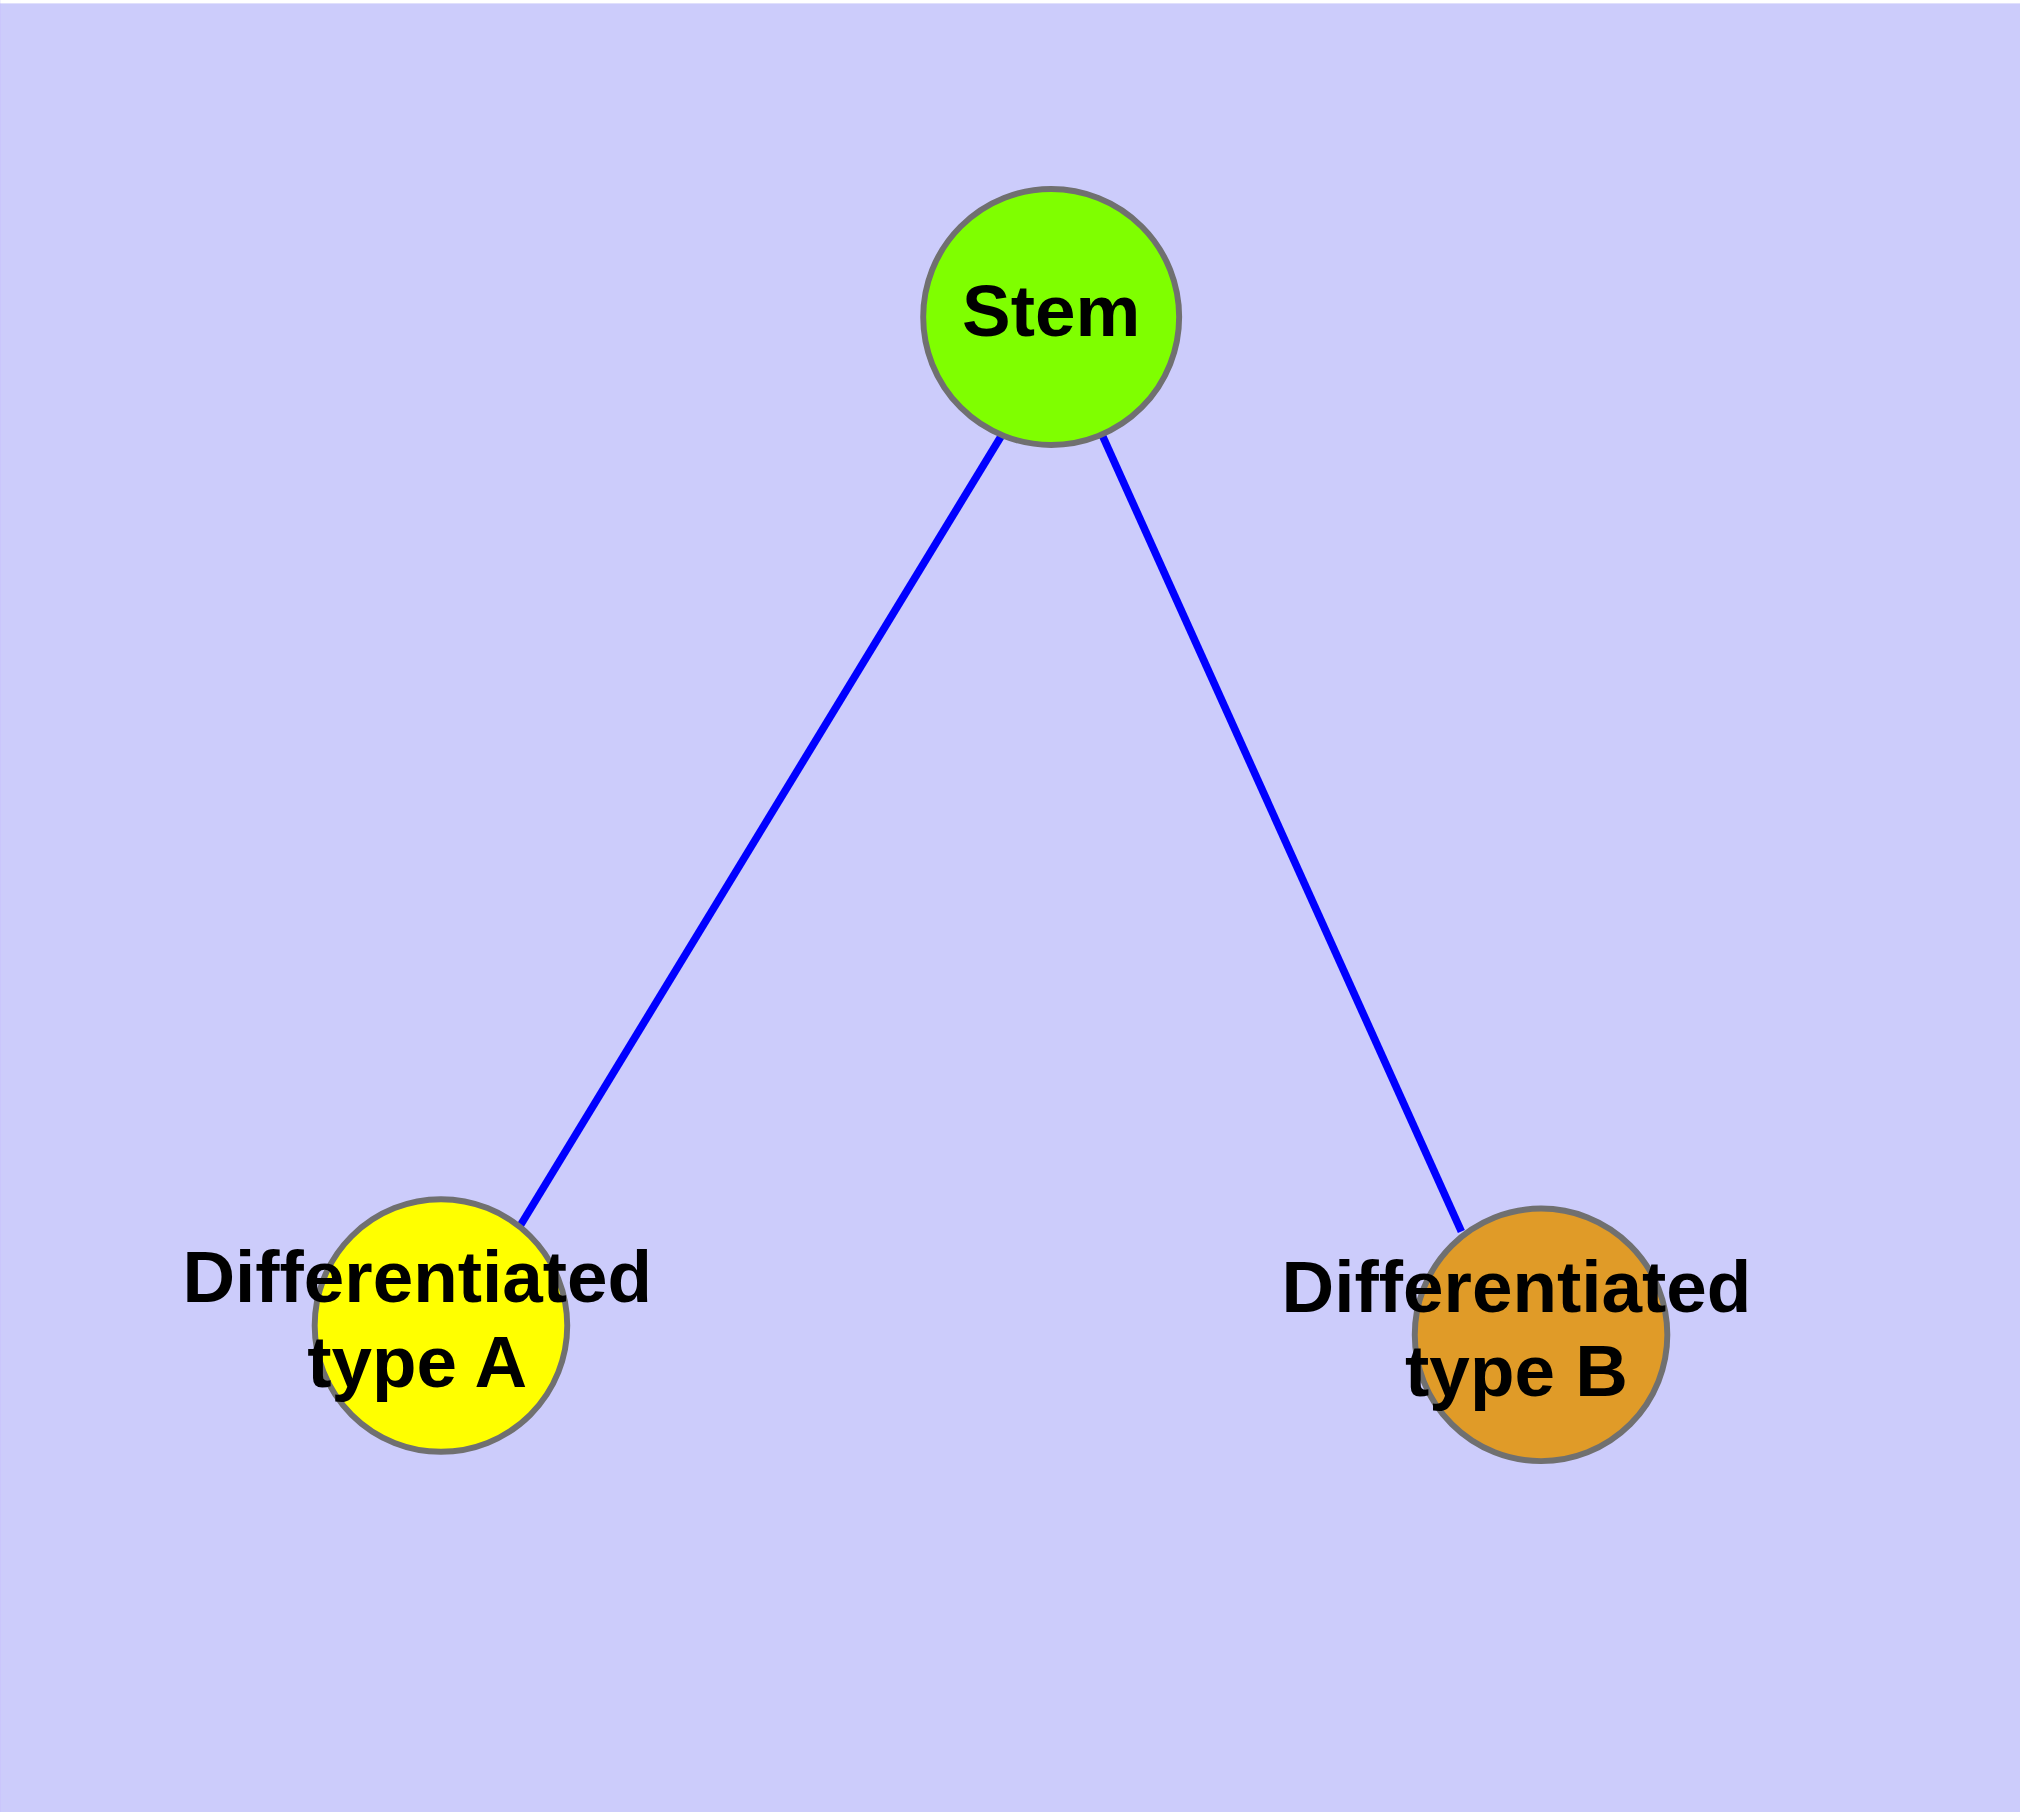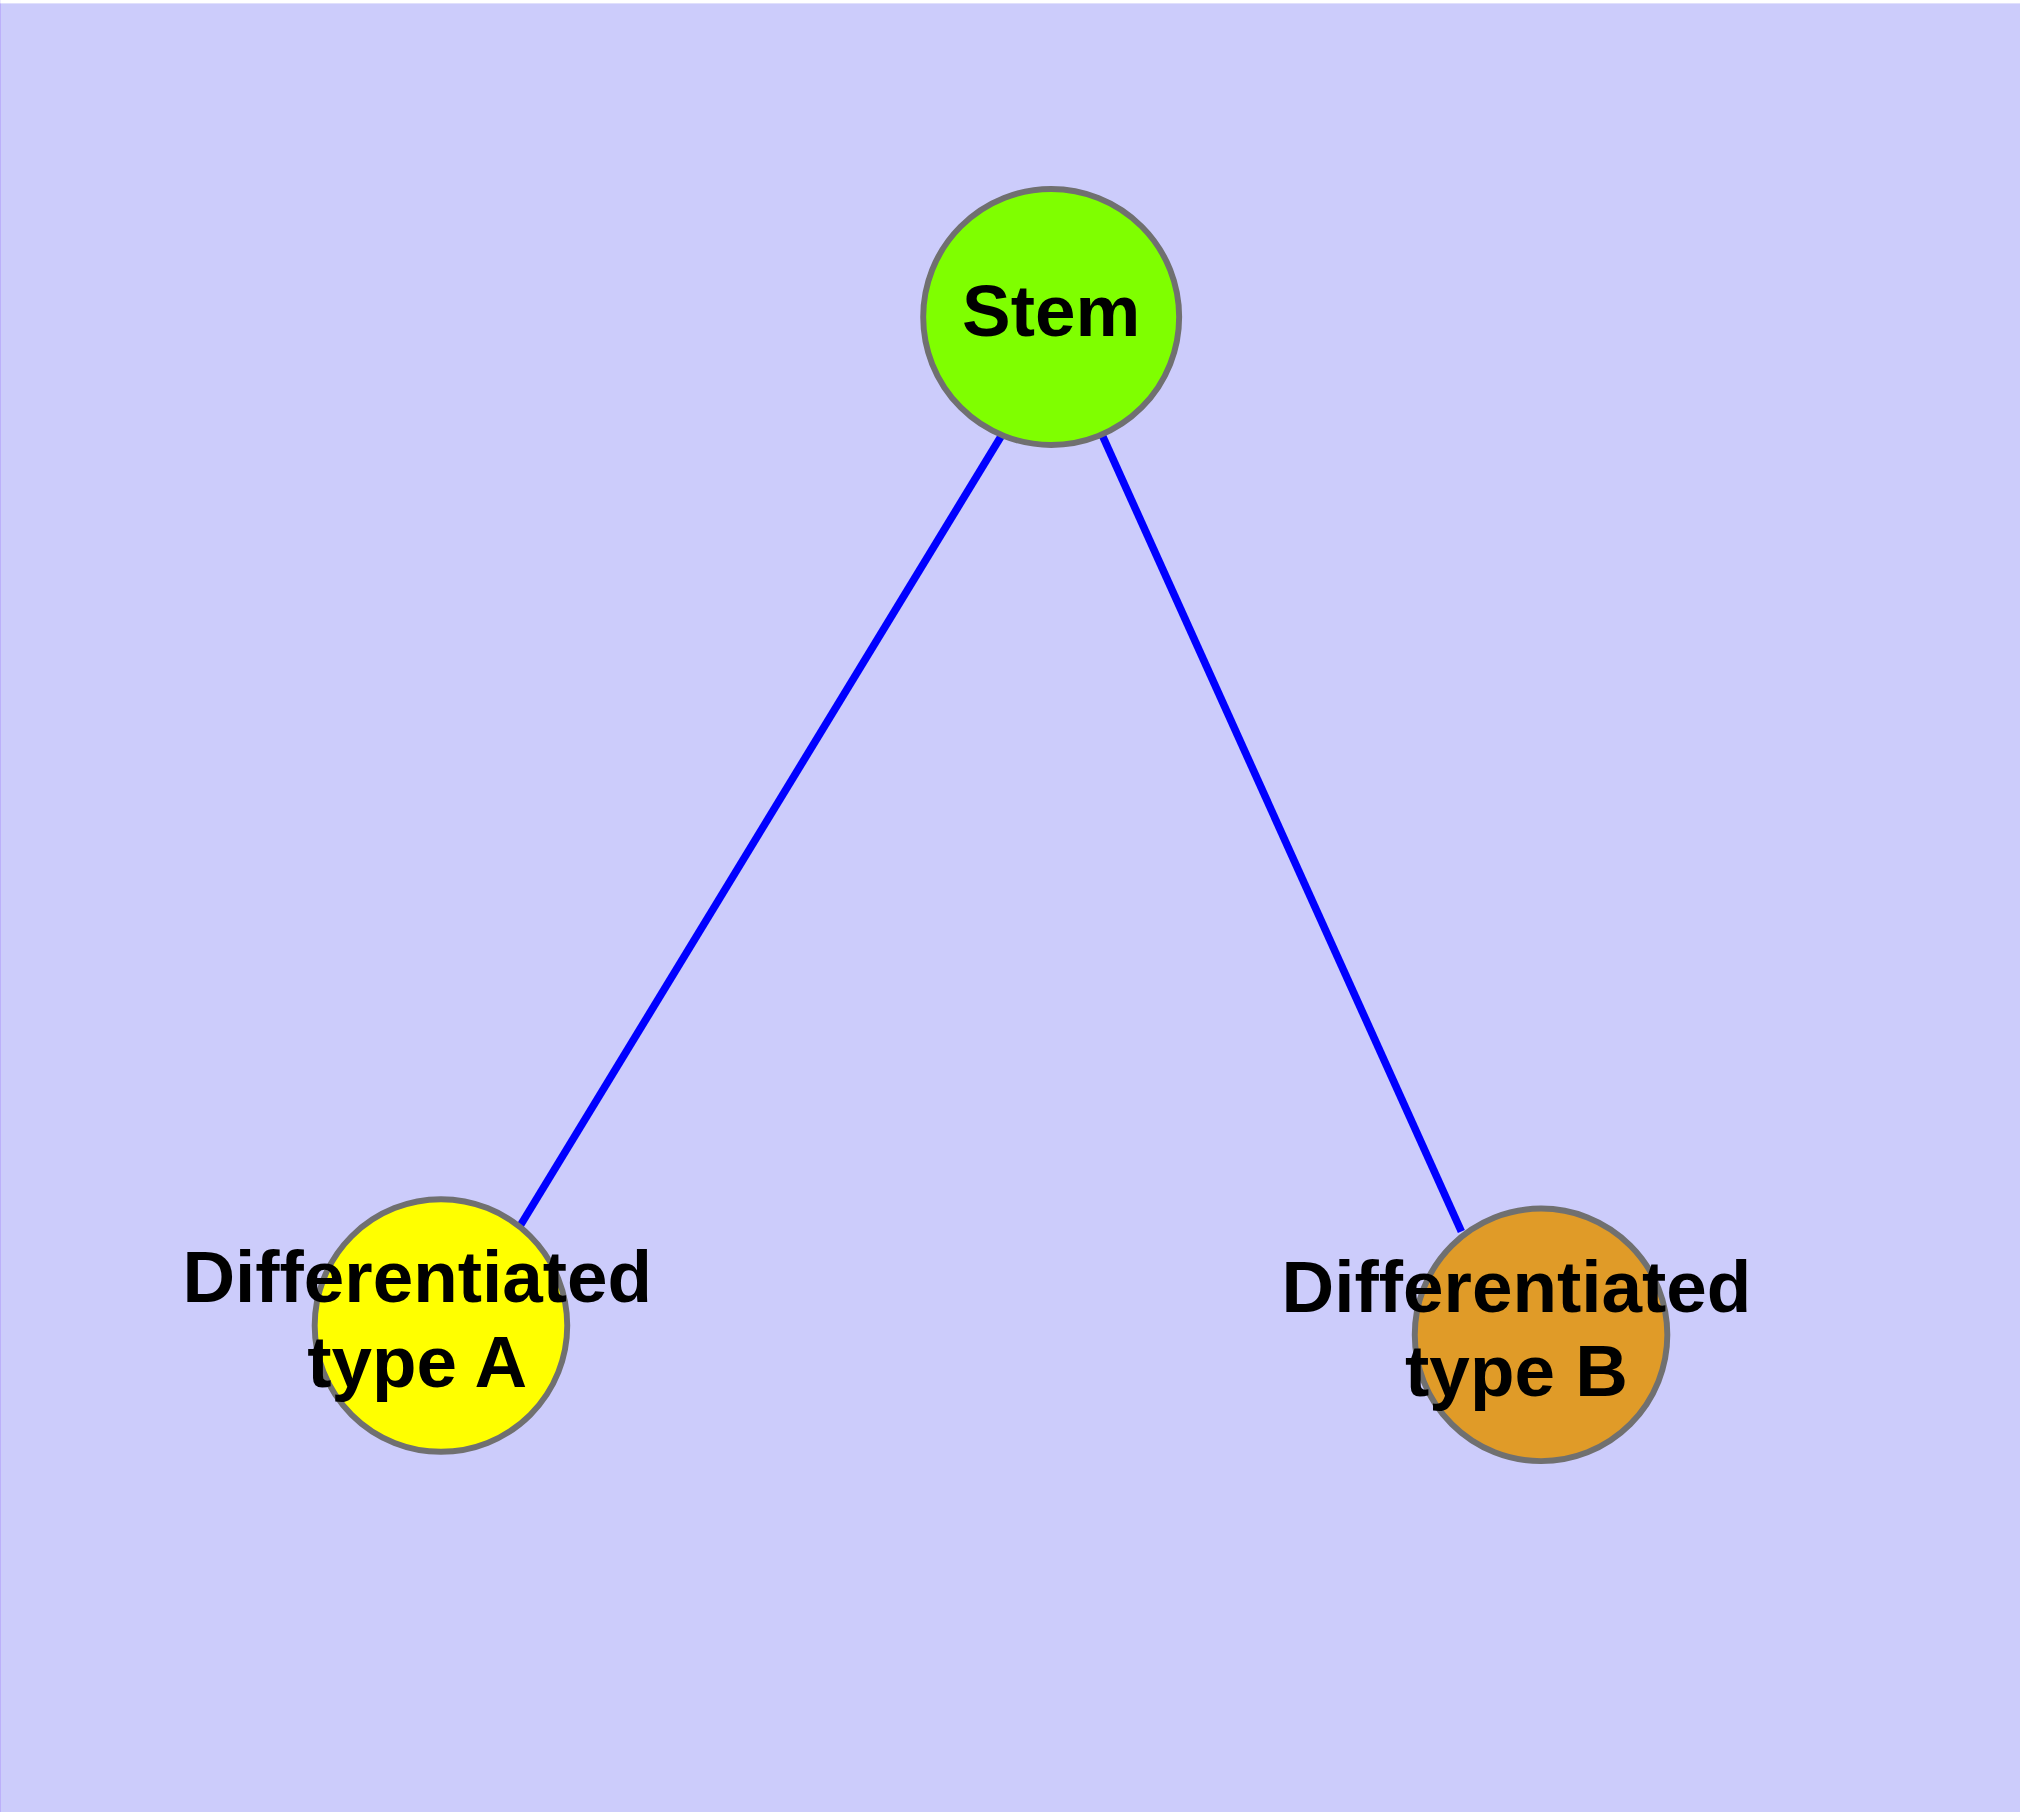--- a/index.html
+++ b/index.html
@@ -35,21 +35,21 @@
   .edge-line {
     stroke-linecap: butt;
   }
   .node-circle {
     stroke-linejoin: round;
   }
 </style>
 </head>
 <body>
 
-<div id="canvas" style="width: 2021px; height: 1812px; background: #8b5cf6; text-align: center;">
+<div id="canvas" style="width: 2021px; height: 1812px; background: #c4b5fd; text-align: center;">
   <svg id="graph-svg" viewBox="0 0 2384 2138" xmlns="http://www.w3.org/2000/svg" style="width: 2021px; height: 1812px;">
 
     <rect id="bg-rect" x="0" y="0" width="2384" height="2138" fill="#ccccfb"></rect>
     <rect id="top-strip" x="0" y="0" width="2384" height="4" fill="#ffffff"></rect>
 
     <g id="edges-group">
       <line class="edge-line" id="edge-0" x1="1182" y1="513" x2="613" y2="1447" stroke="#0000ff" stroke-width="9"></line>
       <line class="edge-line" id="edge-1" x1="1300" y1="513" x2="1724" y2="1453" stroke="#0000ff" stroke-width="9"></line>
     </g>
 

